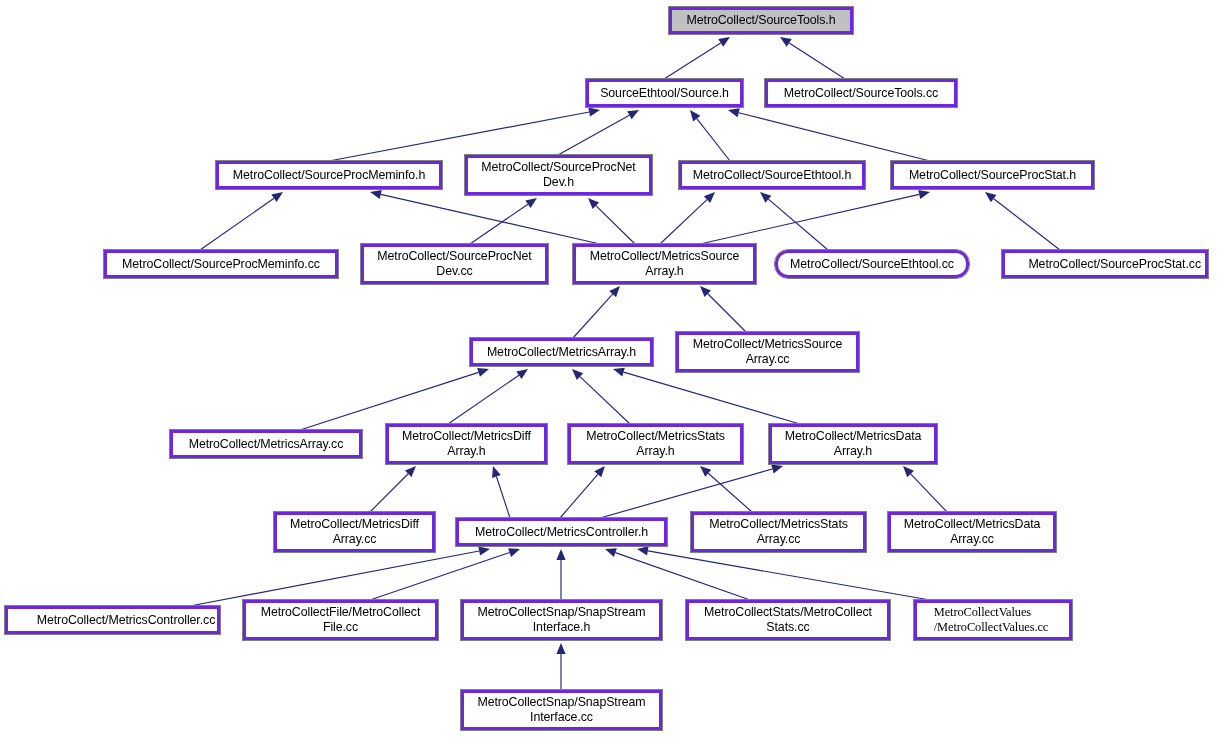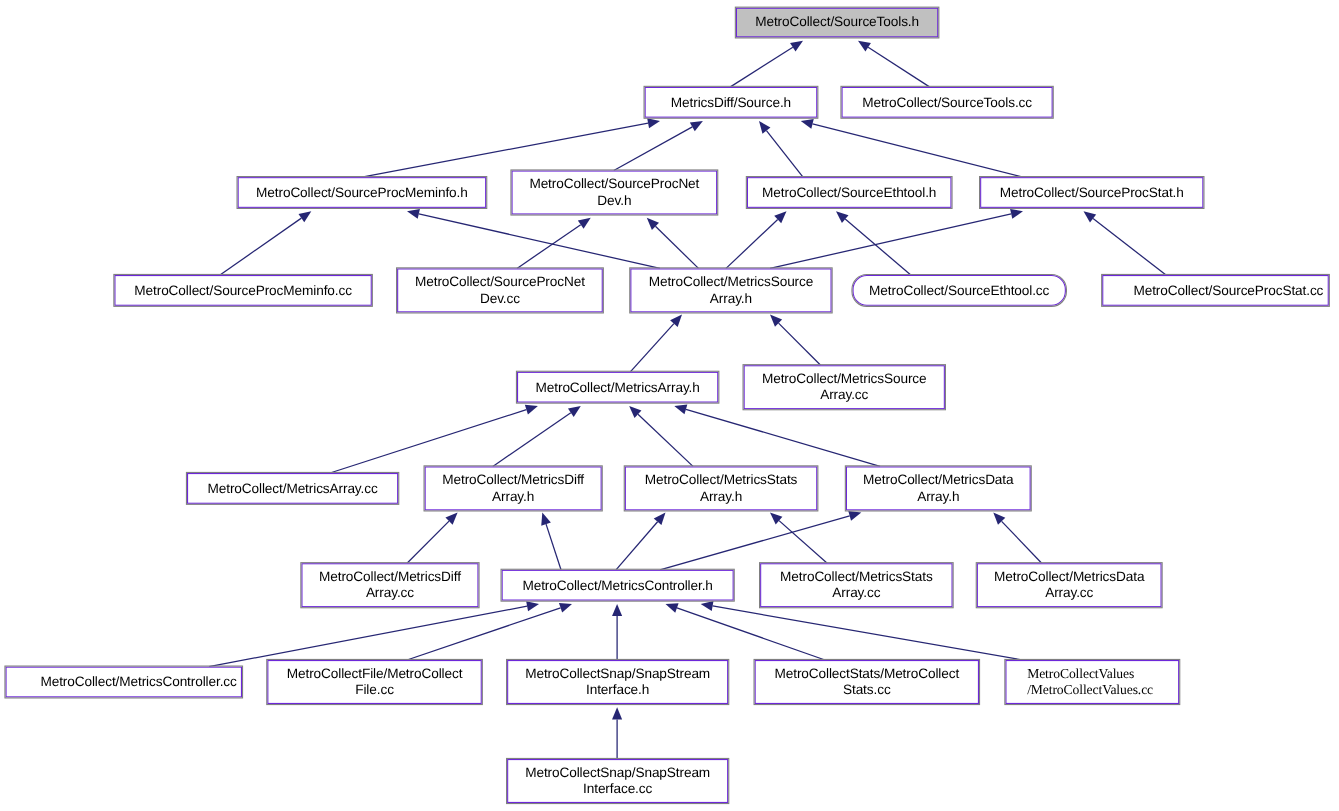--- a/index.html
+++ b/index.html
@@ -22,21 +22,21 @@
     position: absolute;
     left: 0;
     top: 0;
     width: 1217px;
     height: 737px;
   }
   .node {
     position: absolute;
     box-sizing: border-box;
     background: #ffffff;
-    border: 1px solid #6d28d9;
+    border: 3px solid #6d28d9;
     outline: 1px solid #808080;
     outline-offset: 0px;
     display: flex;
     align-items: center;
     justify-content: center;
     text-align: center;
     font-size: 12.4px;
     line-height: 15px;
     color: #000000;
     letter-spacing: -0.1px;
@@ -127,21 +127,21 @@
       <polygon points="561,549 565.6,560 556.4,560" class="arrowhead"></polygon>
       <line x1="750" y1="600" x2="615.3768511621124" y2="552.6497890294327" class="edge"></line>
       <polygon points="605,549 616.9031265744206,548.3103785434583 613.8505757498042,556.989199515407" class="arrowhead"></polygon>
       <line x1="930" y1="600" x2="647.8370577297264" y2="550.8863138027851" class="edge"></line>
       <polygon points="637,549 648.6258798654366,546.3544532976268 647.0482355940163,555.4181743079434" class="arrowhead"></polygon>
       <line x1="561" y1="690" x2="561" y2="654" class="edge"></line>
       <polygon points="561,643 565.6,654 556.4,654" class="arrowhead"></polygon>
     </svg>
   <div id="nodes-layer">
       <div class="node root" style="left: 669px; top: 7px; width: 184px; height: 27px;"><span>MetroCollect/SourceTools.h</span></div>
-      <div class="node" style="left: 586px; top: 79px; width: 157px; height: 28px;"><span>MetricsDiff/Source.h</span></div>
+      <div class="node" style="left: 586px; top: 79px; width: 157px; height: 28px;"><span>SourceEthtool/Source.h</span></div>
       <div class="node" style="left: 765px; top: 79px; width: 192px; height: 28px;"><span>MetroCollect/SourceTools.cc</span></div>
       <div class="node" style="left: 216px; top: 161px; width: 226px; height: 28px;"><span>MetroCollect/SourceProcMeminfo.h</span></div>
       <div class="node" style="left: 465px; top: 155px; width: 187px; height: 40px;"><span>MetroCollect/SourceProcNet
 Dev.h</span></div>
       <div class="node" style="left: 679px; top: 161px; width: 186px; height: 28px;"><span>MetroCollect/SourceEthtool.h</span></div>
       <div class="node" style="left: 891px; top: 161px; width: 203px; height: 28px;"><span>MetroCollect/SourceProcStat.h</span></div>
       <div class="node" style="left: 104px; top: 250px; width: 234px; height: 28px;"><span>MetroCollect/SourceProcMeminfo.cc</span></div>
       <div class="node" style="left: 361px; top: 244px; width: 187px; height: 40px;"><span>MetroCollect/SourceProcNet
 Dev.cc</span></div>
       <div class="node" style="left: 573px; top: 244px; width: 183px; height: 40px;"><span>MetroCollect/MetricsSource

